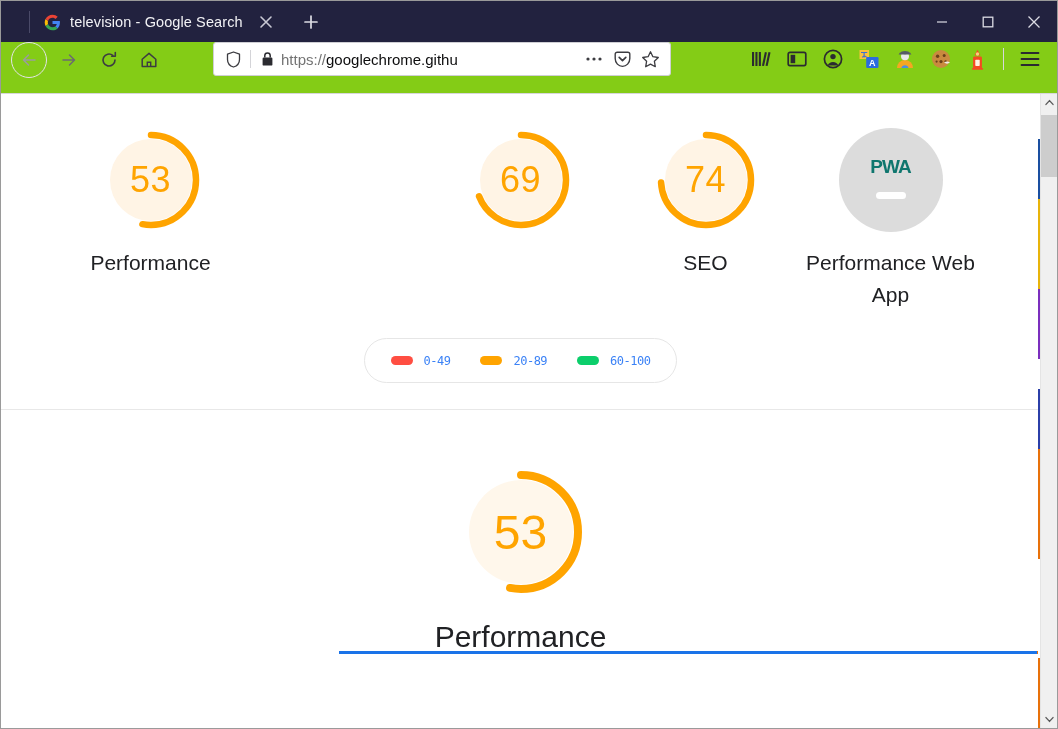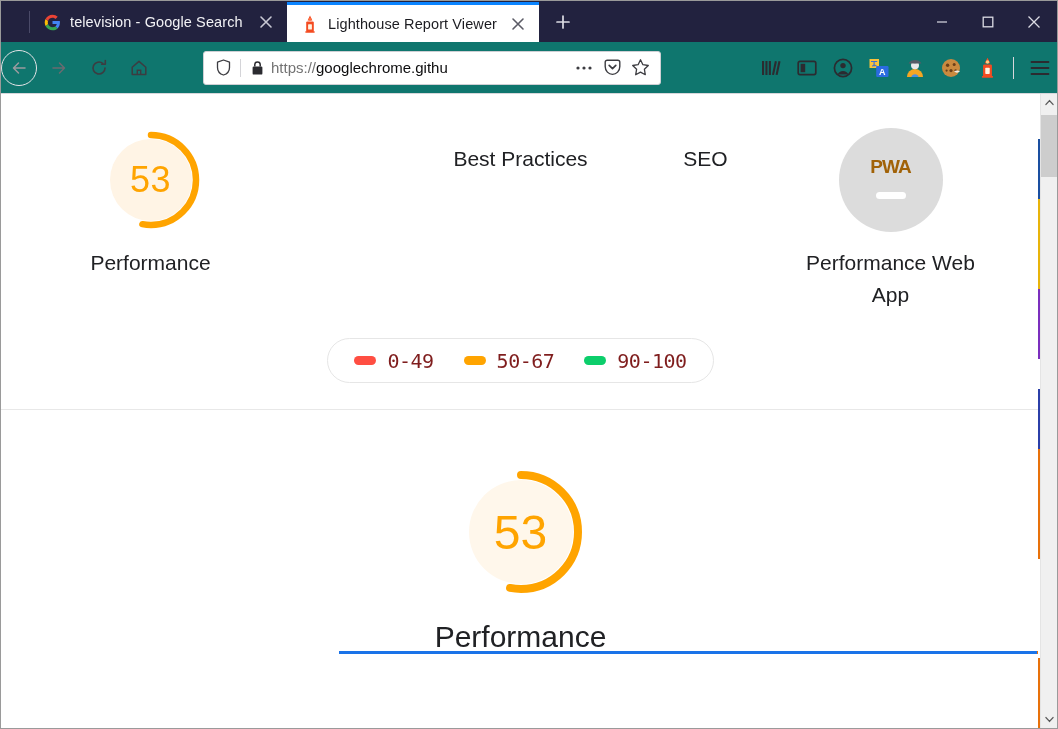--- a/index.html
+++ b/index.html
@@ -83,24 +83,24 @@
     height: 41px; display: flex; align-items: center;
   }
   .winbtn {
     width: 46px; height: 41px;
     display: flex; align-items: center; justify-content: center;
   }
 
   
   .navbar {
     height: 52px;
-    background: #0f766e;
+    background: #84cc16;
     border-bottom: 1px solid #d7d7db;
-    display: flex; align-items: center;
-    padding: 0 0;
+    display: flex; align-items: flex-start;
+    padding: 0 10px;
     flex: none;
   }
   .navbtn {
     width: 36px; height: 36px;
     display: flex; align-items: center; justify-content: center;
     border-radius: 50%;
     flex: none;
   }
   .navbtn.back {
     border: 1px solid #e3e3e6;
@@ -223,21 +223,21 @@
   }
   .pwa-circle {
     width: 104px; height: 104px;
     border-radius: 50%;
     background: #dcdcdc;
     display: flex; flex-direction: column;
     align-items: center; justify-content: center;
   }
   .pwa-text {
     font-size: 19px;
-    color: #a16207;
+    color: #0f766e;
     font-weight: 600;
     letter-spacing: -1px;
     margin-top: -6px;
   }
   .pwa-dash {
     width: 30px; height: 7px;
     border-radius: 4px;
     background: #ffffff;
     margin-top: 14px;
   }
@@ -250,22 +250,22 @@
     height: 45px;
     display: flex; align-items: center;
     padding: 0 26px;
     gap: 30px;
     background: #fff;
   }
   .legend-item { display: flex; align-items: center; gap: 11px; }
   .legend-swatch { width: 22px; height: 9px; border-radius: 5px; display:block; }
   .legend-text {
     font-family: "DejaVu Sans Mono", monospace;
-    font-size: 20px;
-    color: #7f1d1d;
+    font-size: 12px;
+    color: #3b82f6;
     letter-spacing: -0.5px;
   }
 
   
   .perf-section {
     padding-top: 56px;
     display: flex; flex-direction: column; align-items: center;
     position: relative;
   }
   .big-gauge {
@@ -342,37 +342,20 @@
         </svg>
       </span>
       <span class="tab-title">television - Google Search</span>
       <span class="tab-close">
         <svg width="14" height="14" viewBox="0 0 14 14">
             <path d="M2 2 L12 12 M12 2 L2 12" stroke="#c9c9d4" stroke-width="1.6" fill="none" stroke-linecap="round"></path>
           </svg>
       </span>
     </div>
 
-    <div class="tab active">
-      <span class="tab-favicon">
-        <svg width="16" height="18" viewBox="0 0 16 18">
-          <rect x="4.2" y="6.4" width="7.6" height="10.6" rx="1.1" fill="#F44B21"></rect>
-          <rect x="6.1" y="9.2" width="3.8" height="5.4" rx="0.6" fill="#FFF3E0"></rect>
-          <path d="M8 0.6 L10.4 5.4 L5.6 5.4 Z" fill="#F44B21"></path>
-          <circle cx="8" cy="4.3" r="1.5" fill="#FF7043"></circle>
-          <rect x="3.2" y="16.2" width="9.6" height="1.6" rx="0.7" fill="#F44B21"></rect>
-        </svg>
-      </span>
-      <span class="tab-title">Lighthouse Report Viewer</span>
-      <span class="tab-close">
-        <svg width="14" height="14" viewBox="0 0 14 14">
-            <path d="M2 2 L12 12 M12 2 L2 12" stroke="#5b5b66" stroke-width="1.6" fill="none" stroke-linecap="round"></path>
-          </svg>
-      </span>
-    </div>
 
     <div class="newtab">
       <svg width="16" height="16" viewBox="0 0 16 16">
           <path d="M8 2 V14 M2 8 H14" stroke="#dcdce4" stroke-width="1.7" stroke-linecap="round"></path>
         </svg>
     </div>
 
     <div class="winbtns">
       <div class="winbtn">
         <svg width="12" height="12" viewBox="0 0 12 12">
@@ -534,24 +517,37 @@
               </svg>
               <span class="gauge-num" style="color:#FFA400">53</span>
             </div>
             <div class="gauge-label">Performance</div>
           </div>
 
           <div class="gauge-wrap">
           </div>
 
           <div class="gauge-wrap">
-            <div class="gauge-label">Best Practices</div>
+            <div class="gauge">
+              <svg width="104" height="104" viewBox="0 0 104 104">
+                <circle cx="52" cy="52" r="41" fill="#FFF4E5"></circle>
+                <circle cx="52" cy="52" r="45" fill="none" stroke="#FFA400" stroke-width="6.5" stroke-linecap="round" stroke-dasharray="195.1 87.7" transform="rotate(-90 52 52)"></circle>
+              </svg>
+              <span class="gauge-num" style="color:#FFA400">69</span>
+            </div>
           </div>
 
           <div class="gauge-wrap">
+            <div class="gauge">
+              <svg width="104" height="104" viewBox="0 0 104 104">
+                <circle cx="52" cy="52" r="41" fill="#FFF4E5"></circle>
+                <circle cx="52" cy="52" r="45" fill="none" stroke="#FFA400" stroke-width="6.5" stroke-linecap="round" stroke-dasharray="209.2 73.6" transform="rotate(-90 52 52)"></circle>
+              </svg>
+              <span class="gauge-num" style="color:#FFA400">74</span>
+            </div>
             <div class="gauge-label">SEO</div>
           </div>
 
           <div class="gauge-wrap">
             <div class="pwa-circle">
               <span class="pwa-text">PWA</span>
               <span class="pwa-dash"></span>
             </div>
             <div class="gauge-label">Performance Web App</div>
           </div>
@@ -559,25 +555,25 @@
         </div>
 
         <div class="legend-row">
           <div class="legend">
             <div class="legend-item">
               <span class="legend-swatch" style="background:#FF4E42"></span>
               <span class="legend-text">0-49</span>
             </div>
             <div class="legend-item">
               <span class="legend-swatch" style="background:#FFA400"></span>
-              <span class="legend-text">50-67</span>
+              <span class="legend-text">20-89</span>
             </div>
             <div class="legend-item">
               <span class="legend-swatch" style="background:#0CCE6B"></span>
-              <span class="legend-text">90-100</span>
+              <span class="legend-text">60-100</span>
             </div>
           </div>
         </div>
       </div>
 
       <div class="perf-section">
         <div class="big-gauge">
           <svg width="132" height="132" viewBox="0 0 132 132">
             <circle cx="66" cy="66" r="52" fill="#FFF7EB"></circle>
             <circle cx="66" cy="66" r="57" fill="none" stroke="#FFA400" stroke-width="8" stroke-linecap="round" stroke-dasharray="189.8 168.4" transform="rotate(-90 66 66)"></circle>

